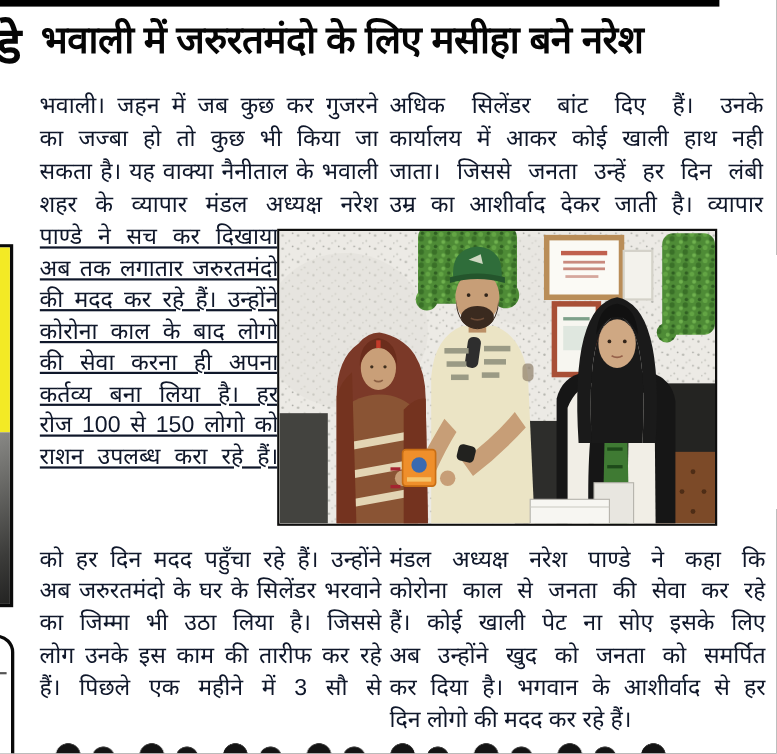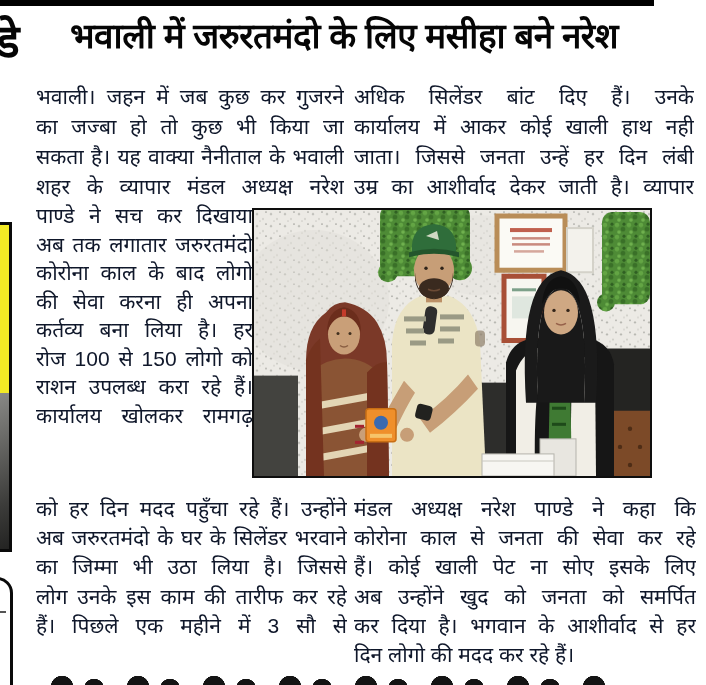--- a/index.html
+++ b/index.html
@@ -1,29 +1,29 @@
 <!DOCTYPE html>
 <html><head>
 <meta charset="utf-8">
 <style>
   html,body{margin:0;padding:0;background:#888;}
   .page{position:relative;width:706px;height:685px;background:#ffffff;overflow:hidden;
         font-family:"Liberation Sans","DejaVu Sans",sans-serif;}
   .topbar{position:absolute;left:0;top:0;width:654px;height:6px;background:#000;}
   .headline{position:absolute;left:37px;top:11px;width:612px;white-space:nowrap;
-            font-size:35px;font-weight:bold;color:#050505;letter-spacing:-0.5px;margin-left:33px;}
+            font-size:35px;font-weight:bold;color:#050505;letter-spacing:-0.5px;}
   .headline-frag{position:absolute;left:-5px;top:8px;font-size:46px;font-weight:bold;color:#050505;}
   .col{position:absolute;color:#0f172a;font-size:21px;}
   .col .tl{text-align:justify;text-align-last:justify;overflow:hidden;white-space:nowrap;}
   .col-top .tl{line-height:30px;height:30px;}
   .col-narrow .tl{line-height:28.5px;height:28.5px;}
   .col-bottom .tl{line-height:29.2px;height:29.2px;}
   .end-left .tl:last-child{text-align-last:left;}
   #left-top{left:36px;top:82px;width:308px;}
-  #left-narrow{left:36px;top:202px;width:217px;}
+  #left-narrow{left:36px;top:202px;width:217px;text-decoration:underline;}
   #left-bottom{left:36px;top:494px;width:311px;}
   #right-top{left:354px;top:82px;width:340px;}
   #right-bottom{left:354px;top:494px;width:342px;}
   .photo{position:absolute;left:252px;top:208px;width:400px;height:270px;
          border:2px solid #0e0e0e;box-sizing:border-box;background:#edebe6;}
   .photo svg{display:block;width:100%;height:100%;}
   
   .ystrip{position:absolute;left:-60px;top:222px;width:72px;height:330px;
           border:3px solid #0a0a0a;box-sizing:border-box;}
   .ystrip .ytop{position:absolute;left:0;top:0;right:0;height:168px;background:#f3ea25;}
@@ -52,26 +52,26 @@
 
   <div id="left-top" class="col col-top">
       <div class="tl">भवाली। जहन में जब कुछ कर गुजरने</div>
       <div class="tl">का जज्बा हो तो कुछ भी किया जा</div>
       <div class="tl">सकता है। यह वाक्या नैनीताल के भवाली</div>
       <div class="tl">शहर के व्यापार मंडल अध्यक्ष नरेश</div>
     </div>
   <div id="left-narrow" class="col col-narrow">
       <div class="tl">पाण्डे ने सच कर दिखाया</div>
       <div class="tl">अब तक लगातार जरुरतमंदो</div>
+      <div class="tl">की मदद कर रहे हैं। उन्होंने</div>
       <div class="tl">कोरोना काल के बाद लोगो</div>
       <div class="tl">की सेवा करना ही अपना</div>
       <div class="tl">कर्तव्य बना लिया है। हर</div>
       <div class="tl">रोज 100 से 150 लोगो को</div>
       <div class="tl">राशन उपलब्ध करा रहे हैं।</div>
-      <div class="tl">कार्यालय खोलकर रामगढ़</div>
     </div>
   <div id="left-bottom" class="col col-bottom">
       <div class="tl">को हर दिन मदद पहुँचा रहे हैं। उन्होंने</div>
       <div class="tl">अब जरुरतमंदो के घर के सिलेंडर भरवाने</div>
       <div class="tl">का जिम्मा भी उठा लिया है। जिससे</div>
       <div class="tl">लोग उनके इस काम की तारीफ कर रहे</div>
       <div class="tl">हैं। पिछले एक महीने में 3 सौ से</div>
     </div>
   <div id="right-top" class="col col-top">
       <div class="tl">अधिक सिलेंडर बांट दिए हैं। उनके</div>

